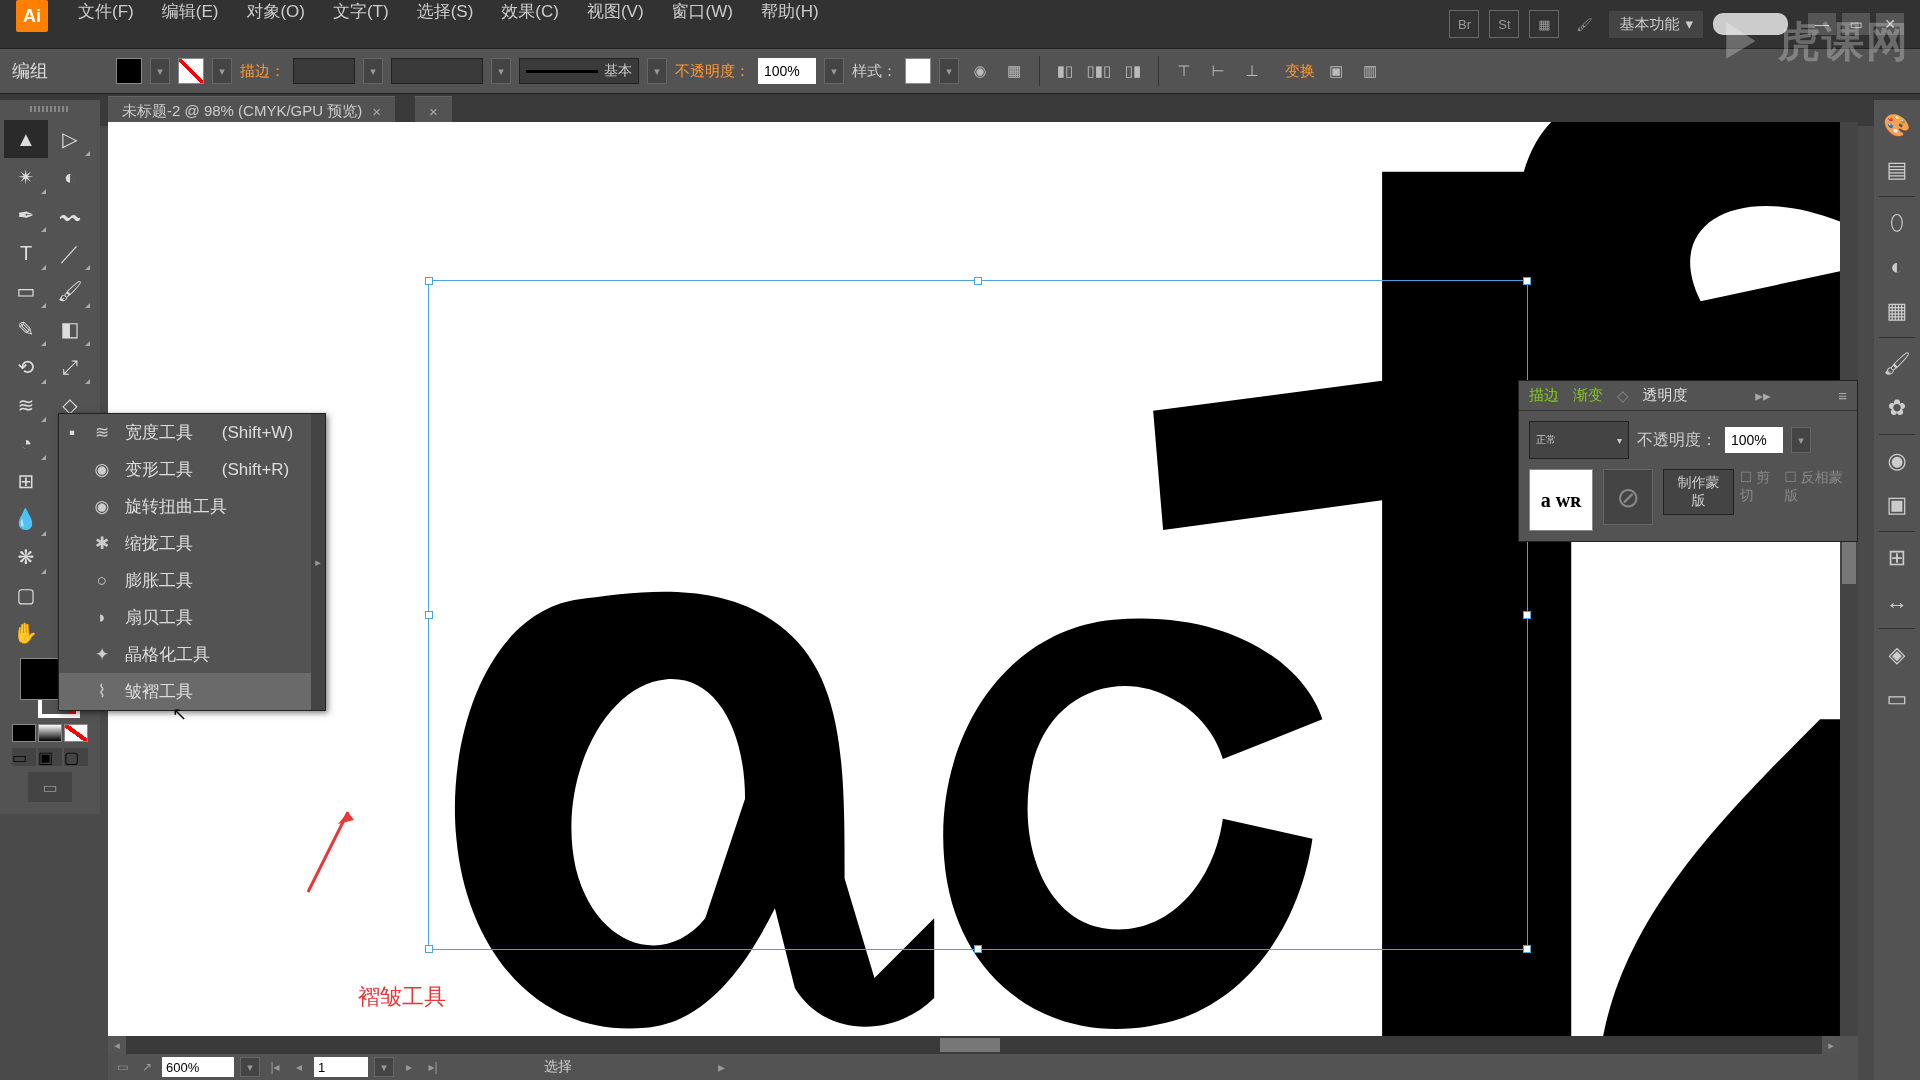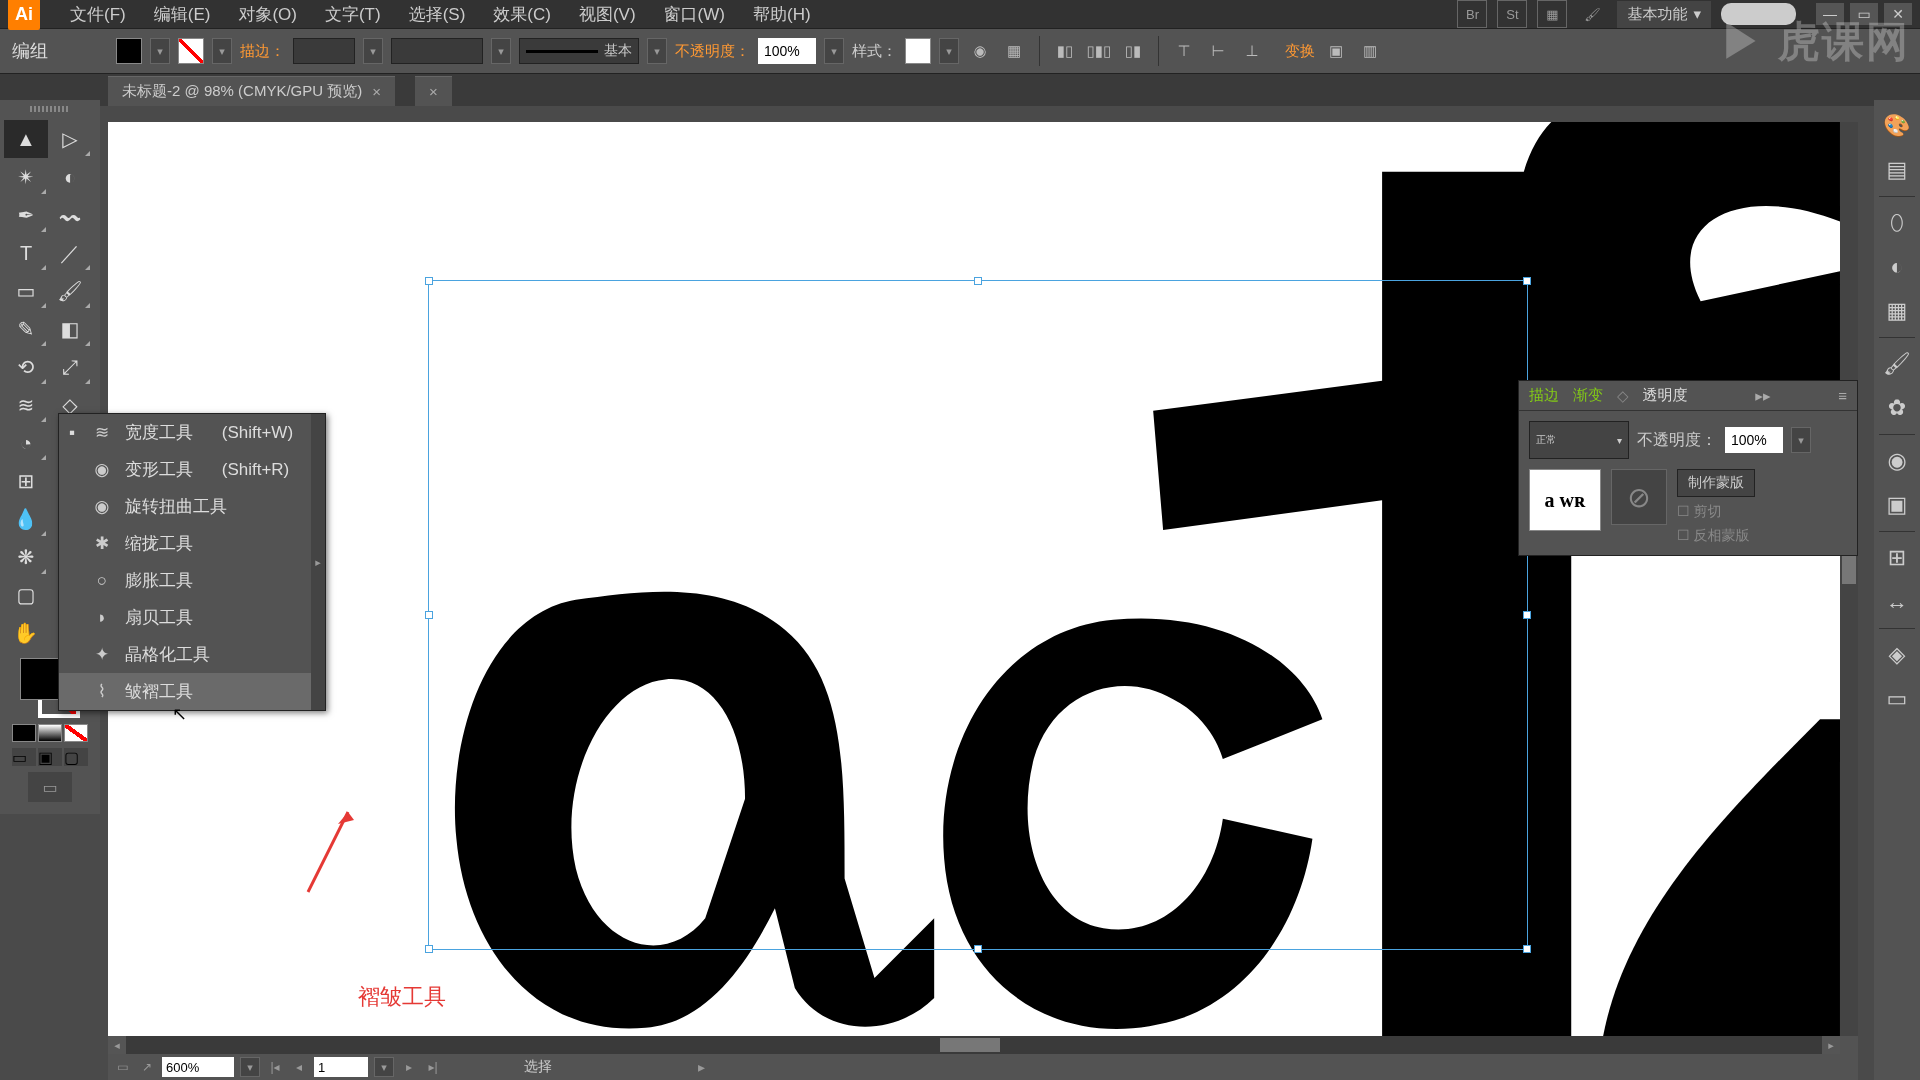--- a/index.html
+++ b/index.html
@@ -1,19 +1,19 @@
 <!DOCTYPE html>
 <html><head>
 <meta charset="utf-8">
 <style>
 * { margin: 0; padding: 0; box-sizing: border-box; font-family: "Microsoft YaHei", sans-serif; }
 body { background: #4a4a4a; width: 1920px; height: 1080px; overflow: hidden; position: relative; }
 
 
-.menubar { height: 28px; background: #323232; display: flex; align-items: center; padding: 0 8px; color: #ccc; font-size: 17px; }
+.menubar { height: 48px; background: #323232; display: flex; padding: 0 16px; color: #ccc; font-size: 17px; }
 .app-icon { width: 32px; height: 32px; background: #ff7f00; color: #fff; display: flex; align-items: center; justify-content: center; font-weight: bold; font-size: 18px; margin-right: 16px; border-radius: 2px; }
 .menu-item { padding: 0 14px; cursor: pointer; }
 .menubar-right { margin-left: auto; display: flex; align-items: center; gap: 10px; }
 .menubar-right .box { width: 30px; height: 28px; border: 1px solid #666; display: flex; align-items: center; justify-content: center; font-size: 13px; color: #999; }
 .workspace-dd { background: #444; padding: 4px 10px; font-size: 15px; display: flex; align-items: center; gap: 6px; }
 .search-box { width: 75px; height: 22px; background: #ccc; border-radius: 10px; }
 .win-btns { display: flex; gap: 6px; margin-left: 10px; }
 .win-btn { width: 28px; height: 22px; background: #555; display: flex; align-items: center; justify-content: center; color: #ccc; font-size: 14px; }
 
 
@@ -98,21 +98,21 @@
 .trans-tabs .tab-i { color: #84cc16; cursor: pointer; }
 .trans-tabs .tab-i.active { color: #ddd; }
 .trans-tabs .menu { margin-left: auto; color: #aaa; }
 .trans-body { padding: 10px; }
 .trans-row1 { display: flex; align-items: center; gap: 8px; margin-bottom: 10px; }
 .blend-dd { width: 100px; height: 38px; background: #444; border: 1px solid #222; display: flex; align-items: center; padding: 0 6px; font-size: 10px; justify-content: space-between; }
 .op-input { width: 58px; height: 26px; background: #fff; color: #000; display: flex; align-items: center; padding: 0 6px; font-size: 14px; }
 .trans-row2 { display: flex; gap: 10px; align-items: flex-start; }
 .thumb-box { width: 72px; height: 62px; background: #fff; border: 1px solid #888; display: flex; align-items: center; justify-content: center; font-family: cursive; font-weight: bold; font-size: 20px; color: #000; }
 .mask-box { width: 56px; height: 56px; background: #444; border: 1px solid #666; display: flex; align-items: center; justify-content: center; color: #888; font-size: 28px; }
-.mask-opts { display: flex; flex-direction: column; gap: 6px; font-size: 14px; color: #888; }
+.mask-opts { display: flex; gap: 6px; font-size: 14px; color: #888; }
 .mask-btn { background: #444; border: 1px solid #222; padding: 4px 10px; color: #ccc; font-size: 14px; }
 
 
 .watermark { position: absolute; right: 10px; top: 14px; color: rgba(255,255,255,0.28); font-size: 42px; font-weight: bold; letter-spacing: 2px; pointer-events: none; z-index: 200; }
 
 
 .cursor { position: absolute; left: 172px; top: 703px; font-size: 18px; color: #000; z-index: 150; pointer-events: none; }
 </style>
 </head>
 <body>
@@ -378,19 +378,19 @@
   <div class="nav-btn">▭</div>
   <div class="nav-btn">↗</div>
   <div class="zoom-input">600%</div>
   <div class="dd" style="height:20px"></div>
   <div class="nav-btn">|◂</div>
   <div class="nav-btn">◂</div>
   <div class="art-input">1</div>
   <div class="dd" style="height:20px"></div>
   <div class="nav-btn">▸</div>
   <div class="nav-btn">▸|</div>
-  <span style="margin-left:76px">选择</span>
+  <span style="margin-left:96px">选择</span>
   <span style="margin-left:140px;color:#999">▸</span>
 </div>
 
 <div class="cursor">↖</div>
 
 <div class="watermark">▶ <span>虎课网</span></div>
 
 </body></html>

